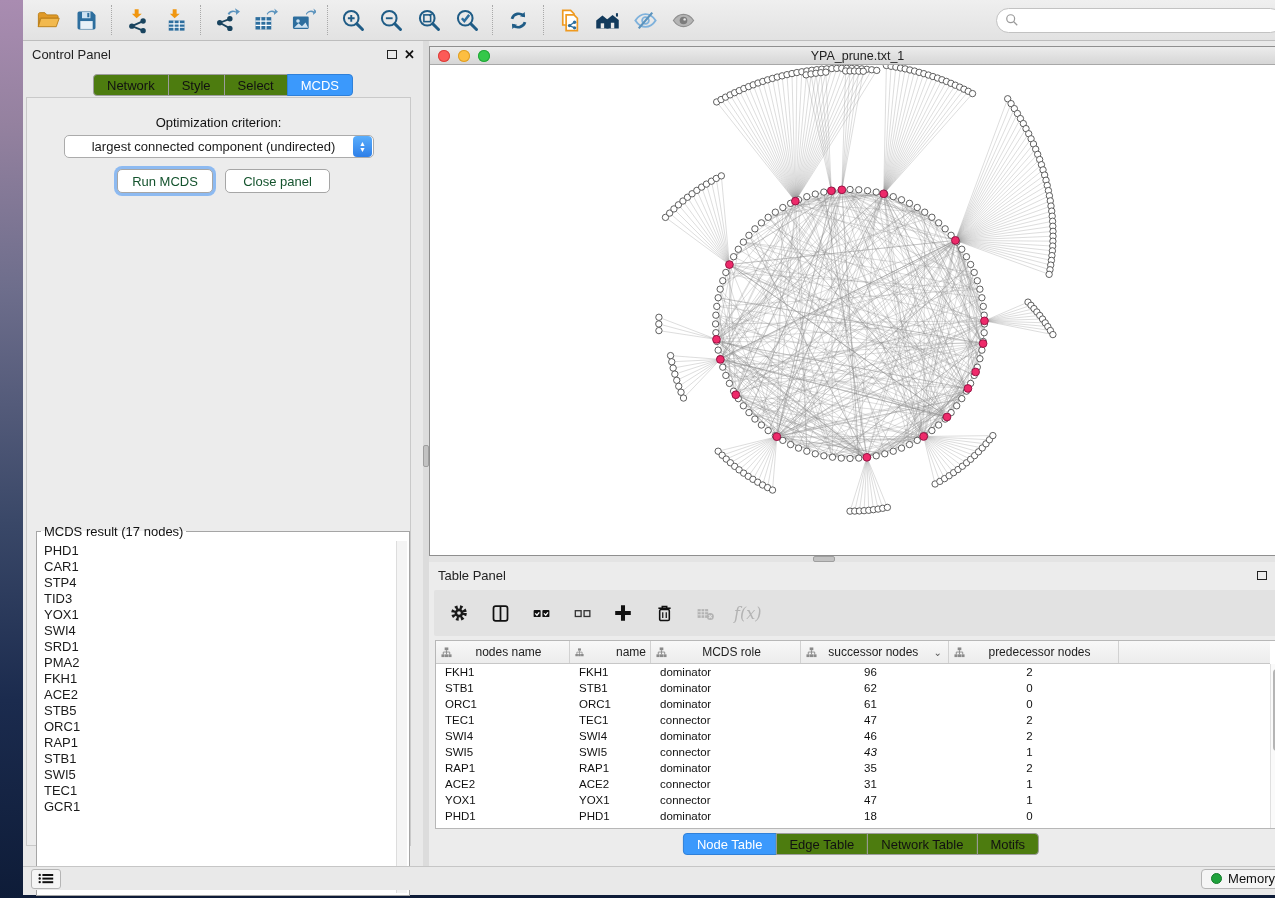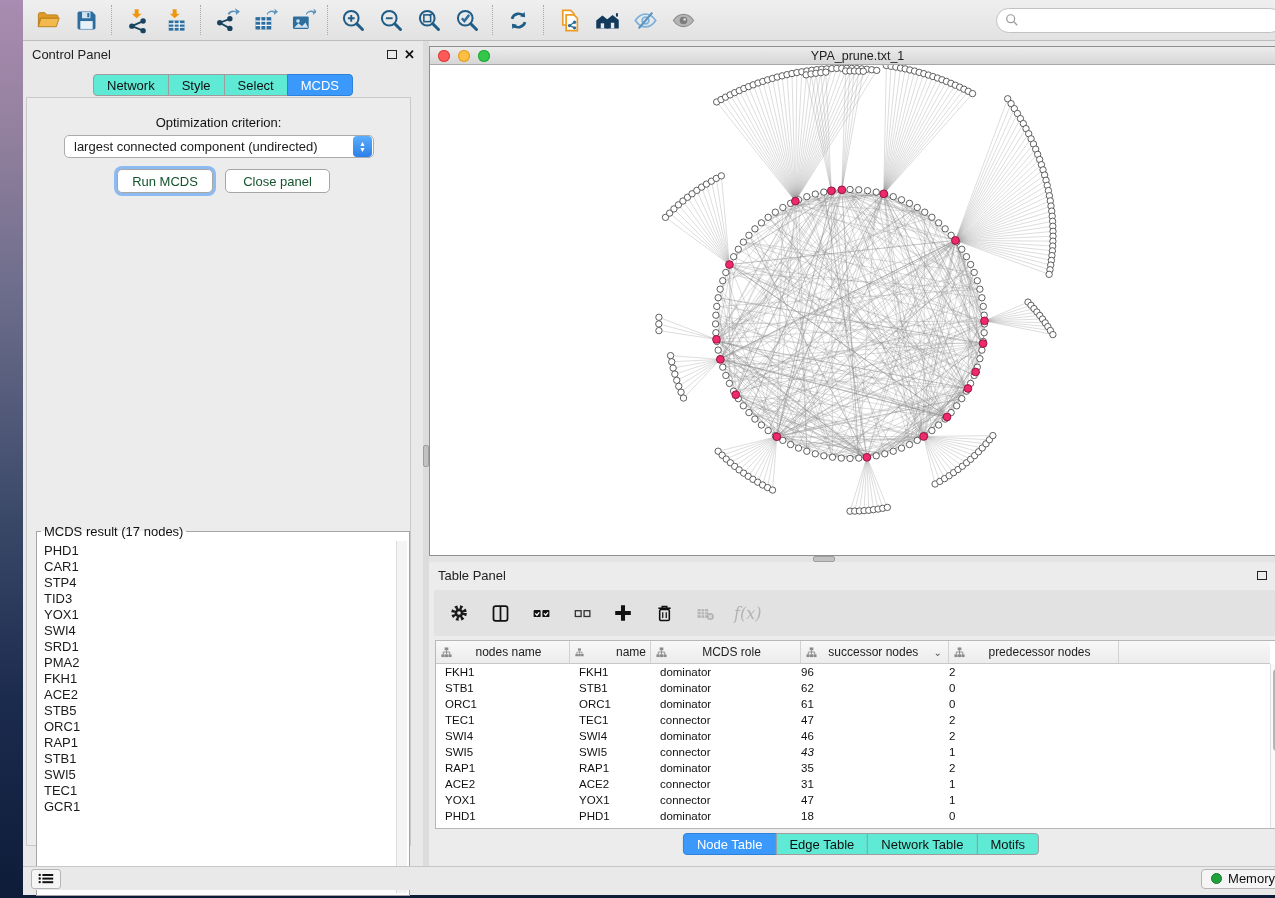--- a/index.html
+++ b/index.html
@@ -27,31 +27,31 @@
   
   .panel-titlebar { position:absolute; left:0; top:0; right:0; height:26px; display:flex; align-items:center; }
   .panel-title { margin-left:9px; font-size:13px; color:#222; }
   .win-icons { margin-left:auto; margin-right:8px; display:flex; align-items:center; gap:7px; }
   .float-icon { width:10px; height:9px; border:1.5px solid #222; display:inline-block; }
   .close-icon { font-size:13px; font-weight:bold; color:#111; line-height:1; }
 
   
   .control-panel { position:absolute; left:0; top:41px; width:400px; height:825px; background:#e9e9e9; }
   .seg { display:flex; position:absolute; }
-  .seg .seg-btn { border:1px solid #9d9d9d; background:#5eead4; font-size:13px; color:#111;
+  .seg .seg-btn { border:1px solid #9d9d9d; background:#4d7c0f; font-size:13px; color:#111;
      padding:2px 13px; margin-left:-1px; height:22px; font-family:"Liberation Sans",sans-serif; }
   .seg .seg-btn:first-child { border-radius:4px 0 0 4px; margin-left:0; }
   .seg .seg-btn:last-child { border-radius:0 4px 4px 0; }
   .seg .seg-btn.active { background:#3b99fc; border-color:#2f80d9; color:#fff; }
   .cp-tabs { top:33px; left:50%; transform:translateX(-50%); }
   .cp-inner { position:absolute; left:3px; top:56px; width:385px; height:749px;
      background:#ececec; border:1px solid #c9c9c9; }
   .opt-label { position:absolute; top:17px; width:100%; text-align:center; font-size:13px; color:#111; }
   .opt-select { position:absolute; left:37px; top:37px; width:310px; height:23px; background:#fff;
-     border:1px solid #ababab; border-radius:5px; display:flex; align-items:center; }
+     border:1px solid #ababab; border-radius:5px; display:flex; align-items:center;text-align:center; }
   .opt-select .sel-text { flex:1; padding-left:9px; font-size:13px; white-space:nowrap; overflow:hidden; }
   .opt-stepper { width:19px; height:21px; border-radius:4px; margin-right:1px;
      background:linear-gradient(180deg,#5aaefc,#2e7fe8); display:flex; flex-direction:column;
      align-items:center; justify-content:center; color:#fff; font-size:7px; line-height:6px; }
   .btn-row { position:absolute; top:71px; left:0; width:100%; height:24px; }
   .pbtn { position:absolute; height:24px; background:#fff; border:1px solid #a6a6a6; border-radius:5px;
      font-size:13px; color:#14532d; font-family:"Liberation Sans",sans-serif; }
   .pbtn.focused { box-shadow:0 0 0 3px rgba(90,160,245,.65); }
   .mcds-box { position:absolute; left:9px; top:426px; width:374px; height:372px;
      border:1px solid #a5a5a5; background:#fff; }
@@ -95,21 +95,21 @@
      background:linear-gradient(180deg,#f8f8f8,#ececec); border-bottom:1px solid #c7c7c7; }
   .hcell { display:flex; align-items:center; border-right:1px solid #d2d2d2; position:relative;
      font-size:12px; color:#222; }
   .hcell .hicon { margin-left:5px; }
   .hcell .hlabel { flex:1; text-align:center; padding-right:4px; }
   .hcell .sort { margin-right:6px; color:#555; font-size:10px; }
   .hcell.filler { flex:1; border-right:none; }
   .nt-body { position:absolute; left:0; top:23px; right:13px; bottom:0; overflow:hidden; }
   .trow { display:flex; height:16px; align-items:center; }
   .tcell { font-size:11.5px; color:#111; white-space:nowrap; overflow:hidden; padding-left:9px; }
-  .tcell.num { text-align:left; padding-right:9px; padding-left:0; }
+  .tcell.num { text-align:center; padding-right:9px; padding-left:0; }
   .nt-scrollbar { position:absolute; top:23px; right:0; bottom:0; width:13px; background:#fafafa;
      border-left:1px solid #e0e0e0; }
   .nt-scrollbar .thumb { position:absolute; left:2px; top:5px; width:8px; height:82px;
      background:#b5b5b5; border-radius:4px; }
   .tp-tabs { top:271px; left:50%; transform:translateX(-50%); }
 
   
   .statusbar { position:absolute; left:0; top:866px; width:1270px; height:24px; background:#e9e9e9;
      border-top:1px solid #c6c6c6; display:flex; align-items:center; }
   .sb-left-btn { margin-left:8px; width:30px; height:20px; background:#f5f5f5; border:1px solid #b5b5b5;

